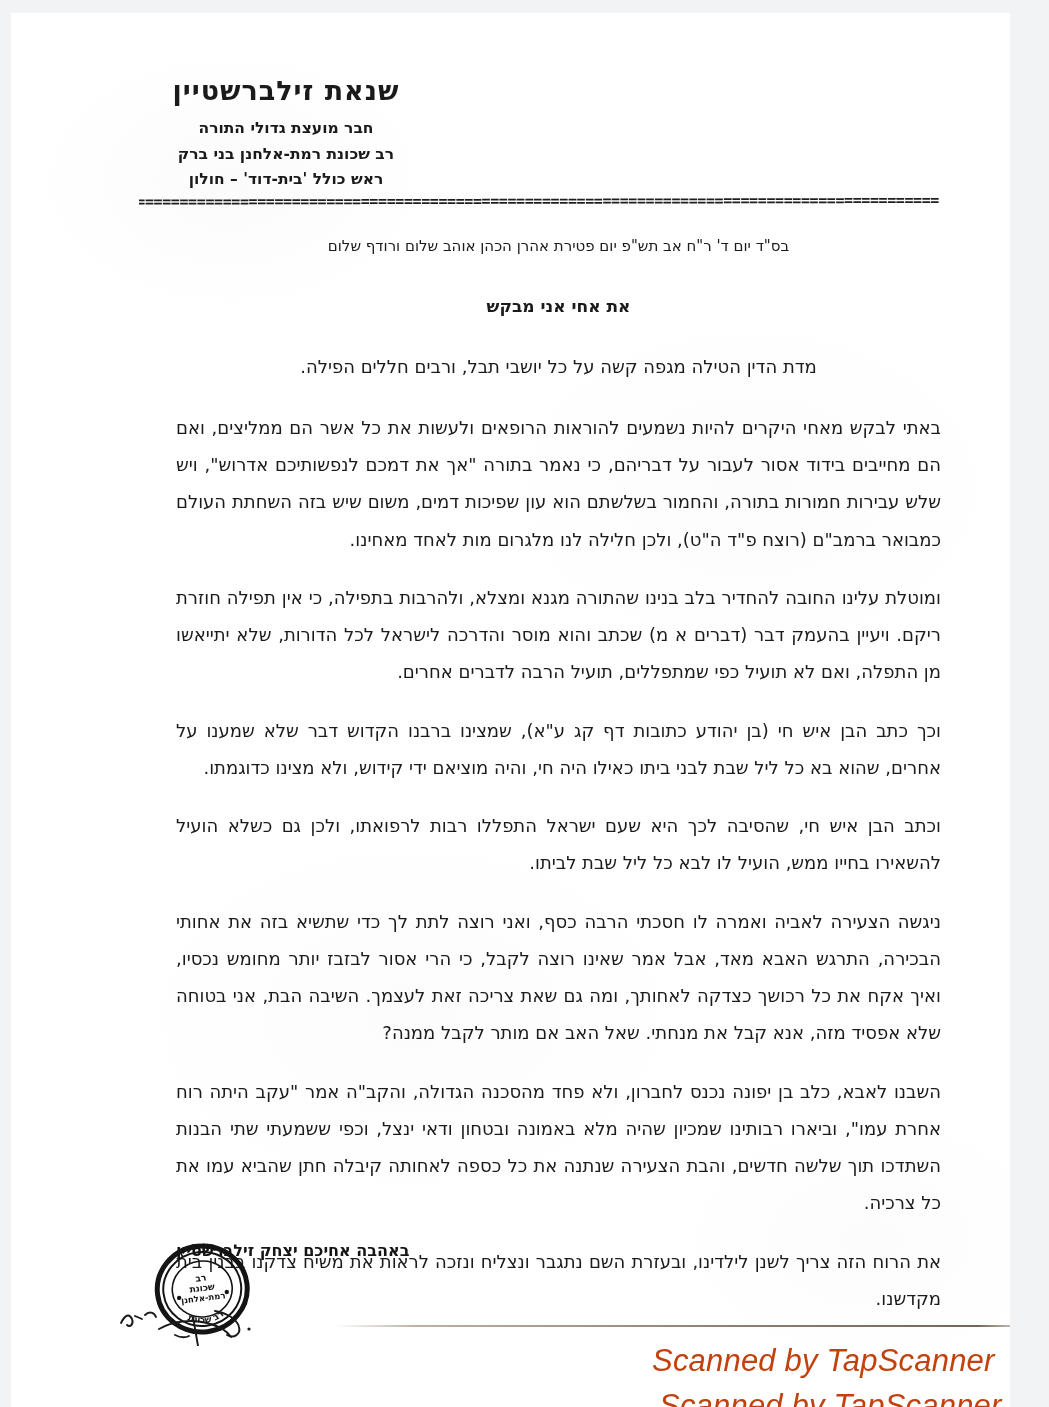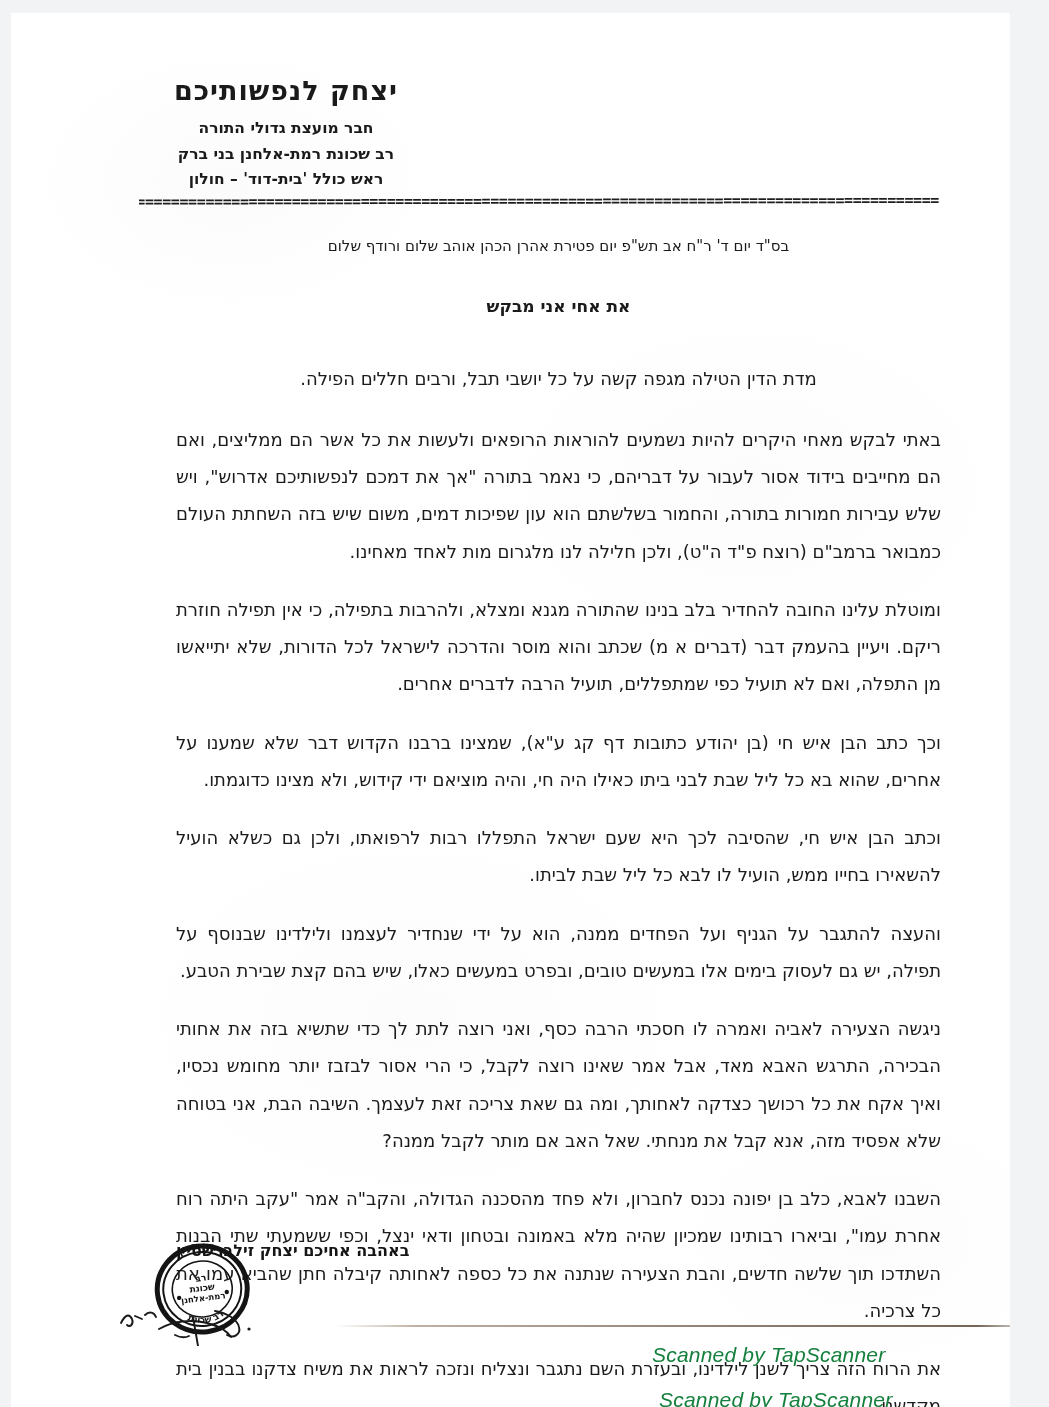--- a/index.html
+++ b/index.html
@@ -113,21 +113,21 @@
   .date-line {
     font-size: 15px;
     text-align: center;
     line-height: 1.5;
     margin-bottom: 38px;
   }
   .doc-title {
     font-size: 17px;
     font-weight: bold;
     text-align: center;
-    margin-bottom: 44px;
+    margin-bottom: 32px;
   }
   .para {
     font-size: 18px;
     line-height: 2.07;
     text-align: justify;
     text-justify: inter-word;
     margin-bottom: 21px;
   }
   .para:last-child { margin-bottom: 0; }
   .para.intro { text-align: center; margin-bottom: 24px; }
@@ -180,39 +180,39 @@
         rgba(95,75,58,0.85) 95%,
         rgba(95,75,58,0.4) 100%);
   }
 
   
   .watermark {
     position: absolute;
     direction: ltr;
     font-family: "Liberation Sans", sans-serif;
     font-style: italic;
-    font-size: 21px;
-    color: #15803d;
+    font-size: 31px;
+    color: #c2410c;
     white-space: nowrap;
     letter-spacing: 0.2px;
   }
   #watermark-1 { left: 641px; top: 1330px; }
   #watermark-2 { left: 648px; top: 1375px; }
 </style>
 </head>
 <body>
 
 <div id="page-sheet">
 
   <div id="scan-noise"></div>
 
   <div id="letterhead">
 
     <div class="head-col he">
-      <div class="head-name-he">יצחק לנפשותיכם</div>
+      <div class="head-name-he">שנאת זילברשטיין</div>
       <div class="head-sub-he">חבר מועצת גדולי התורה</div>
       <div class="head-sub-he">רב שכונת רמת-אלחנן בני ברק</div>
       <div class="head-sub-he">ראש כולל 'בית-דוד' – חולון</div>
     </div>
 
 
   </div>
 
   <div id="letterhead-divider">=============================================================================================</div>
 
@@ -220,21 +220,20 @@
 
     <div class="date-line">בס"ד יום ד' ר"ח אב תש"פ יום פטירת אהרן הכהן אוהב שלום ורודף שלום</div>
 
     <div class="doc-title">את אחי אני מבקש</div>
 
     <p class="para intro">מדת הדין הטילה מגפה קשה על כל יושבי תבל, ורבים חללים הפילה.</p>
     <p class="para">באתי לבקש מאחי היקרים להיות נשמעים להוראות הרופאים ולעשות את כל אשר הם ממליצים, ואם הם מחייבים בידוד אסור לעבור על דבריהם, כי נאמר בתורה "אך את דמכם לנפשותיכם אדרוש", ויש שלש עבירות חמורות בתורה, והחמור בשלשתם הוא עון שפיכות דמים, משום שיש בזה השחתת העולם כמבואר ברמב"ם (רוצח פ"ד ה"ט), ולכן חלילה לנו מלגרום מות לאחד מאחינו.</p>
     <p class="para">ומוטלת עלינו החובה להחדיר בלב בנינו שהתורה מגנא ומצלא, ולהרבות בתפילה, כי אין תפילה חוזרת ריקם. ויעיין בהעמק דבר (דברים א מ) שכתב והוא מוסר והדרכה לישראל לכל הדורות, שלא יתייאשו מן התפלה, ואם לא תועיל כפי שמתפללים, תועיל הרבה לדברים אחרים.</p>
     <p class="para">וכך כתב הבן איש חי (בן יהודע כתובות דף קג ע"א), שמצינו ברבנו הקדוש דבר שלא שמענו על אחרים, שהוא בא כל ליל שבת לבני ביתו כאילו היה חי, והיה מוציאם ידי קידוש, ולא מצינו כדוגמתו.</p>
     <p class="para">וכתב הבן איש חי, שהסיבה לכך היא שעם ישראל התפללו רבות לרפואתו, ולכן גם כשלא הועיל להשאירו בחייו ממש, הועיל לו לבא כל ליל שבת לביתו.</p>
-    <p class="para">והעצה להתגבר על הגניף ועל הפחדים ממנה, הוא על ידי שנחדיר לעצמנו ולילדינו שבנוסף על תפילה, יש גם לעסוק בימים אלו במעשים טובים, ובפרט במעשים כאלו, שיש בהם קצת שבירת הטבע.</p>
     <p class="para">ניגשה הצעירה לאביה ואמרה לו חסכתי הרבה כסף, ואני רוצה לתת לך כדי שתשיא בזה את אחותי הבכירה, התרגש האבא מאד, אבל אמר שאינו רוצה לקבל, כי הרי אסור לבזבז יותר מחומש נכסיו, ואיך אקח את כל רכושך כצדקה לאחותך, ומה גם שאת צריכה זאת לעצמך. השיבה הבת, אני בטוחה שלא אפסיד מזה, אנא קבל את מנחתי. שאל האב אם מותר לקבל ממנה?</p>
     <p class="para">השבנו לאבא, כלב בן יפונה נכנס לחברון, ולא פחד מהסכנה הגדולה, והקב"ה אמר "עקב היתה רוח אחרת עמו", וביארו רבותינו שמכיון שהיה מלא באמונה ובטחון ודאי ינצל, וכפי ששמעתי שתי הבנות השתדכו תוך שלשה חדשים, והבת הצעירה שנתנה את כל כספה לאחותה קיבלה חתן שהביא עמו את כל צרכיה.</p>
     <p class="para">את הרוח הזה צריך לשנן לילדינו, ובעזרת השם נתגבר ונצליח ונזכה לראות את משיח צדקנו בבנין בית מקדשנו.</p>
 
   </div>
 
   <div id="signature-line">באהבה אחיכם יצחק זילברשטיין</div>
 
   <div id="rabbi-stamp">
     <svg width="108" height="104" viewBox="0 0 108 104" xmlns="http://www.w3.org/2000/svg">

